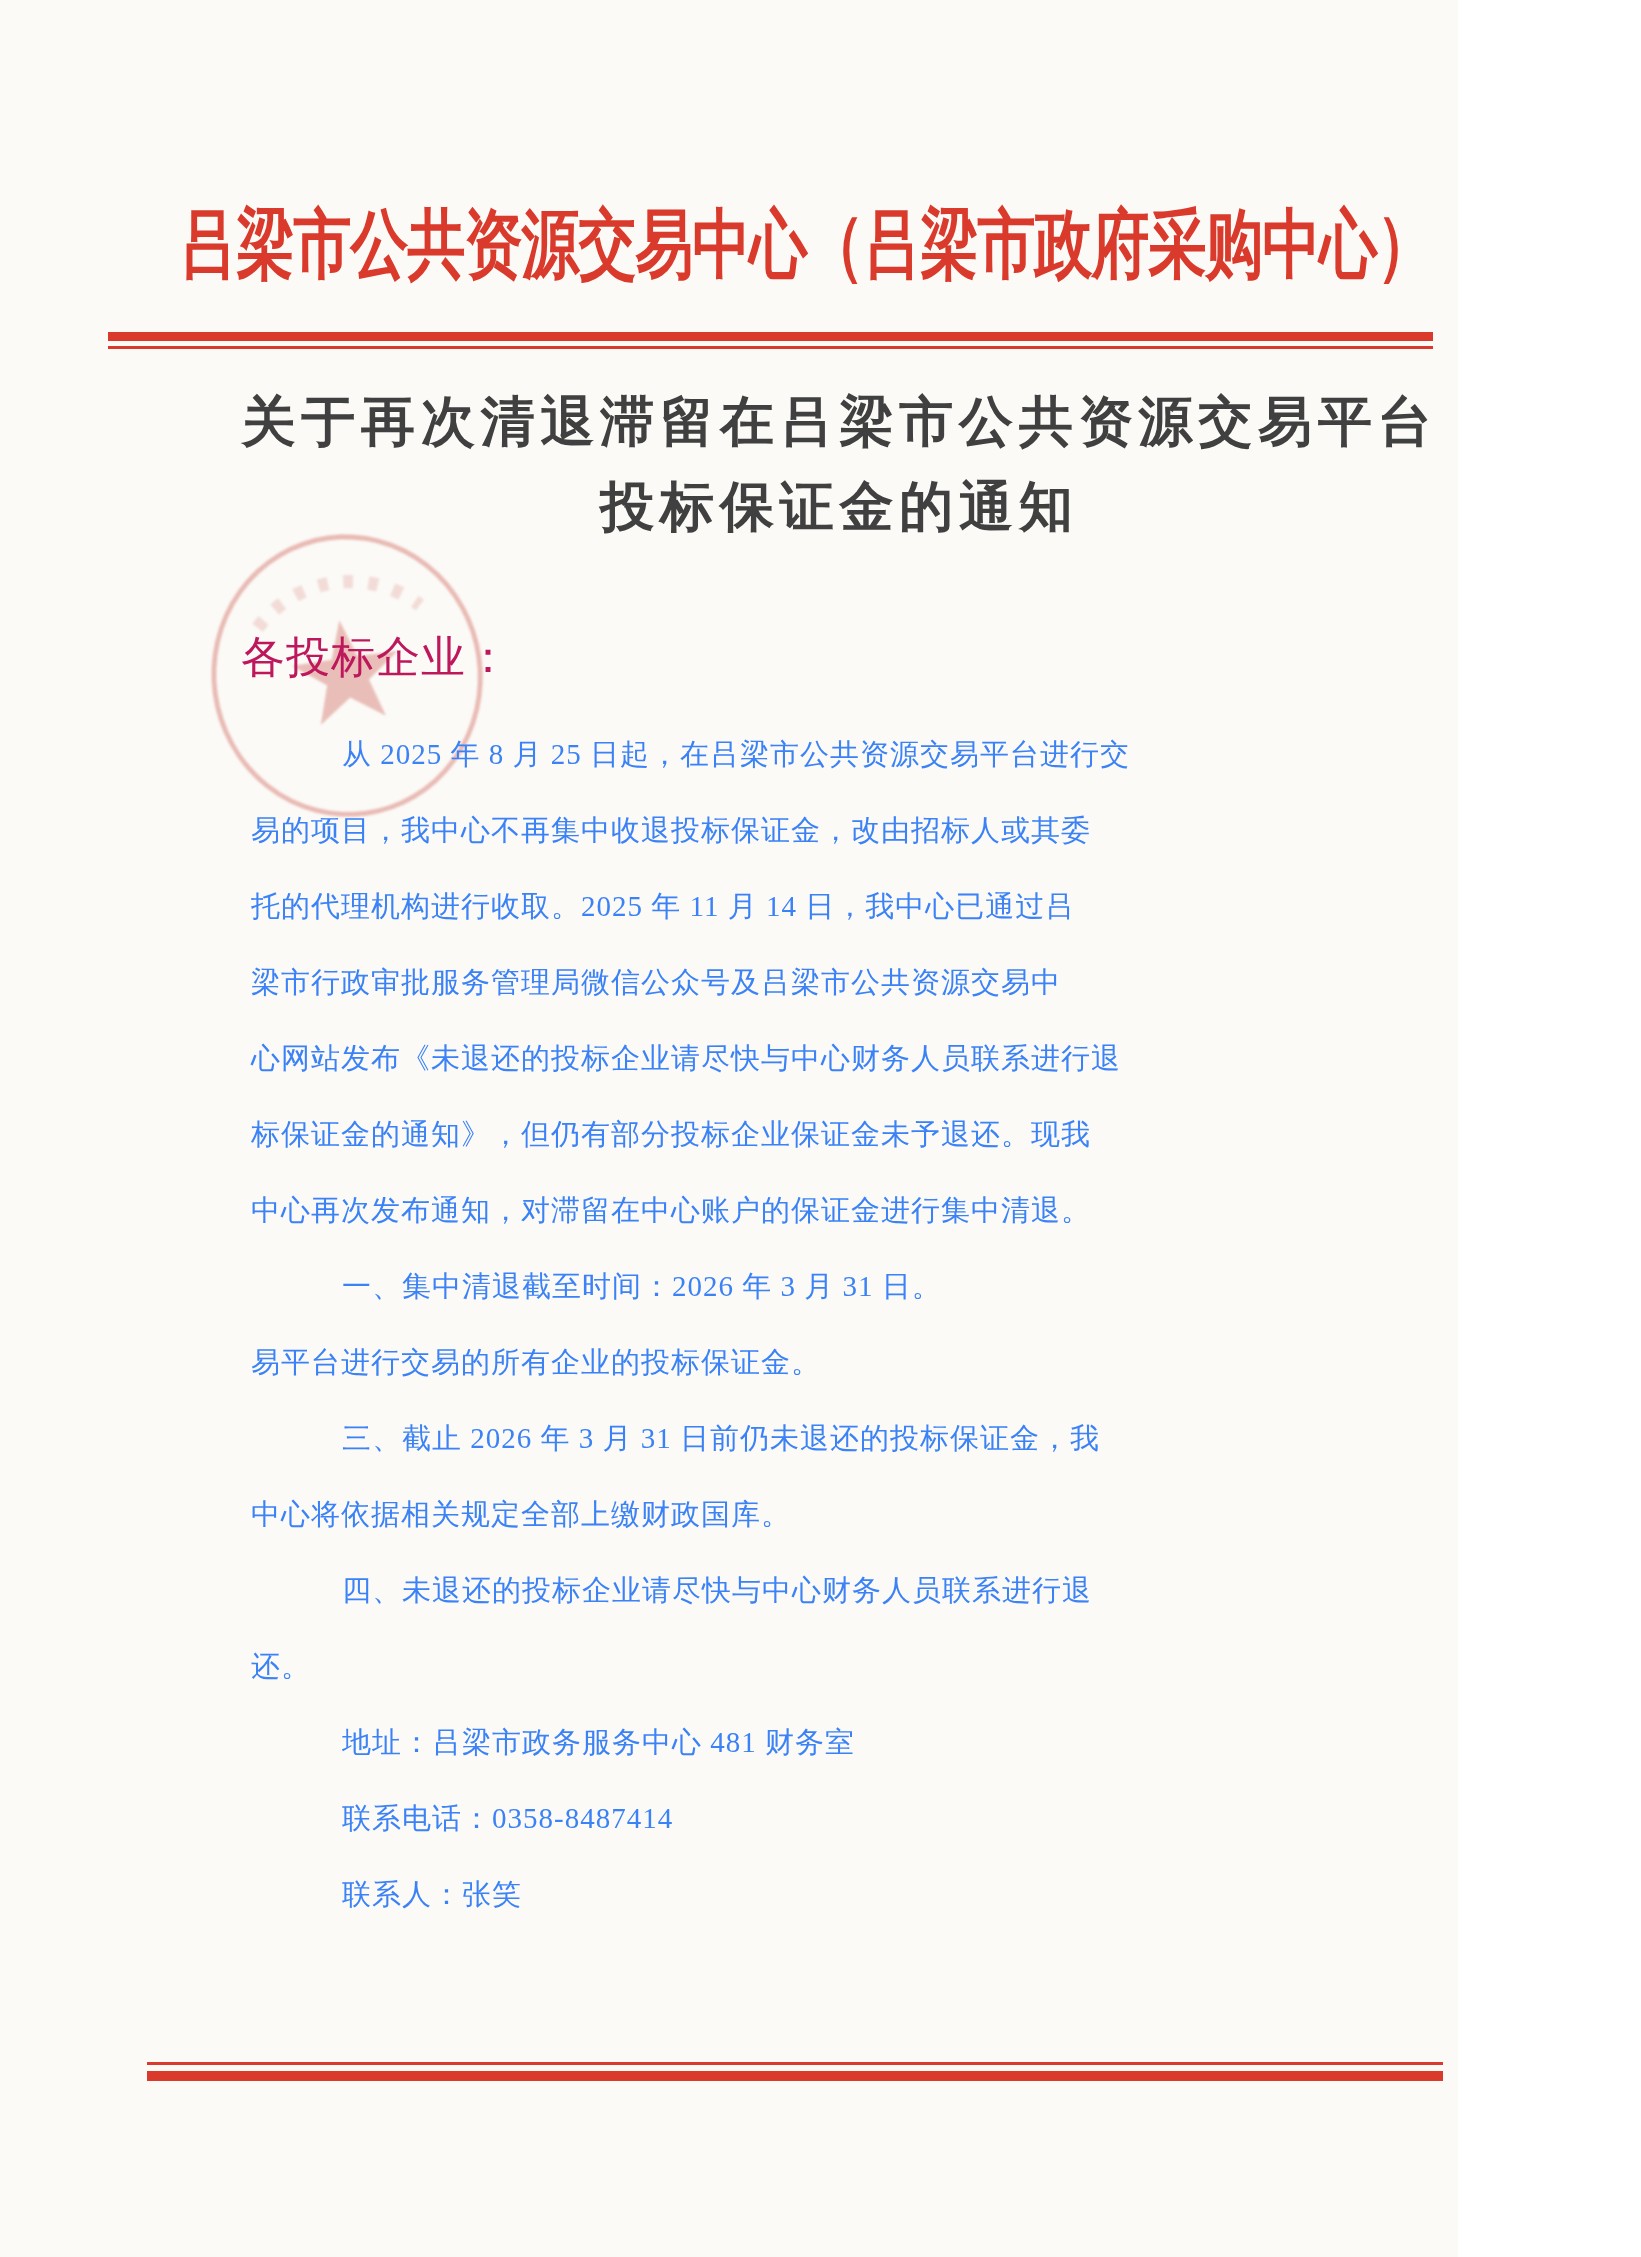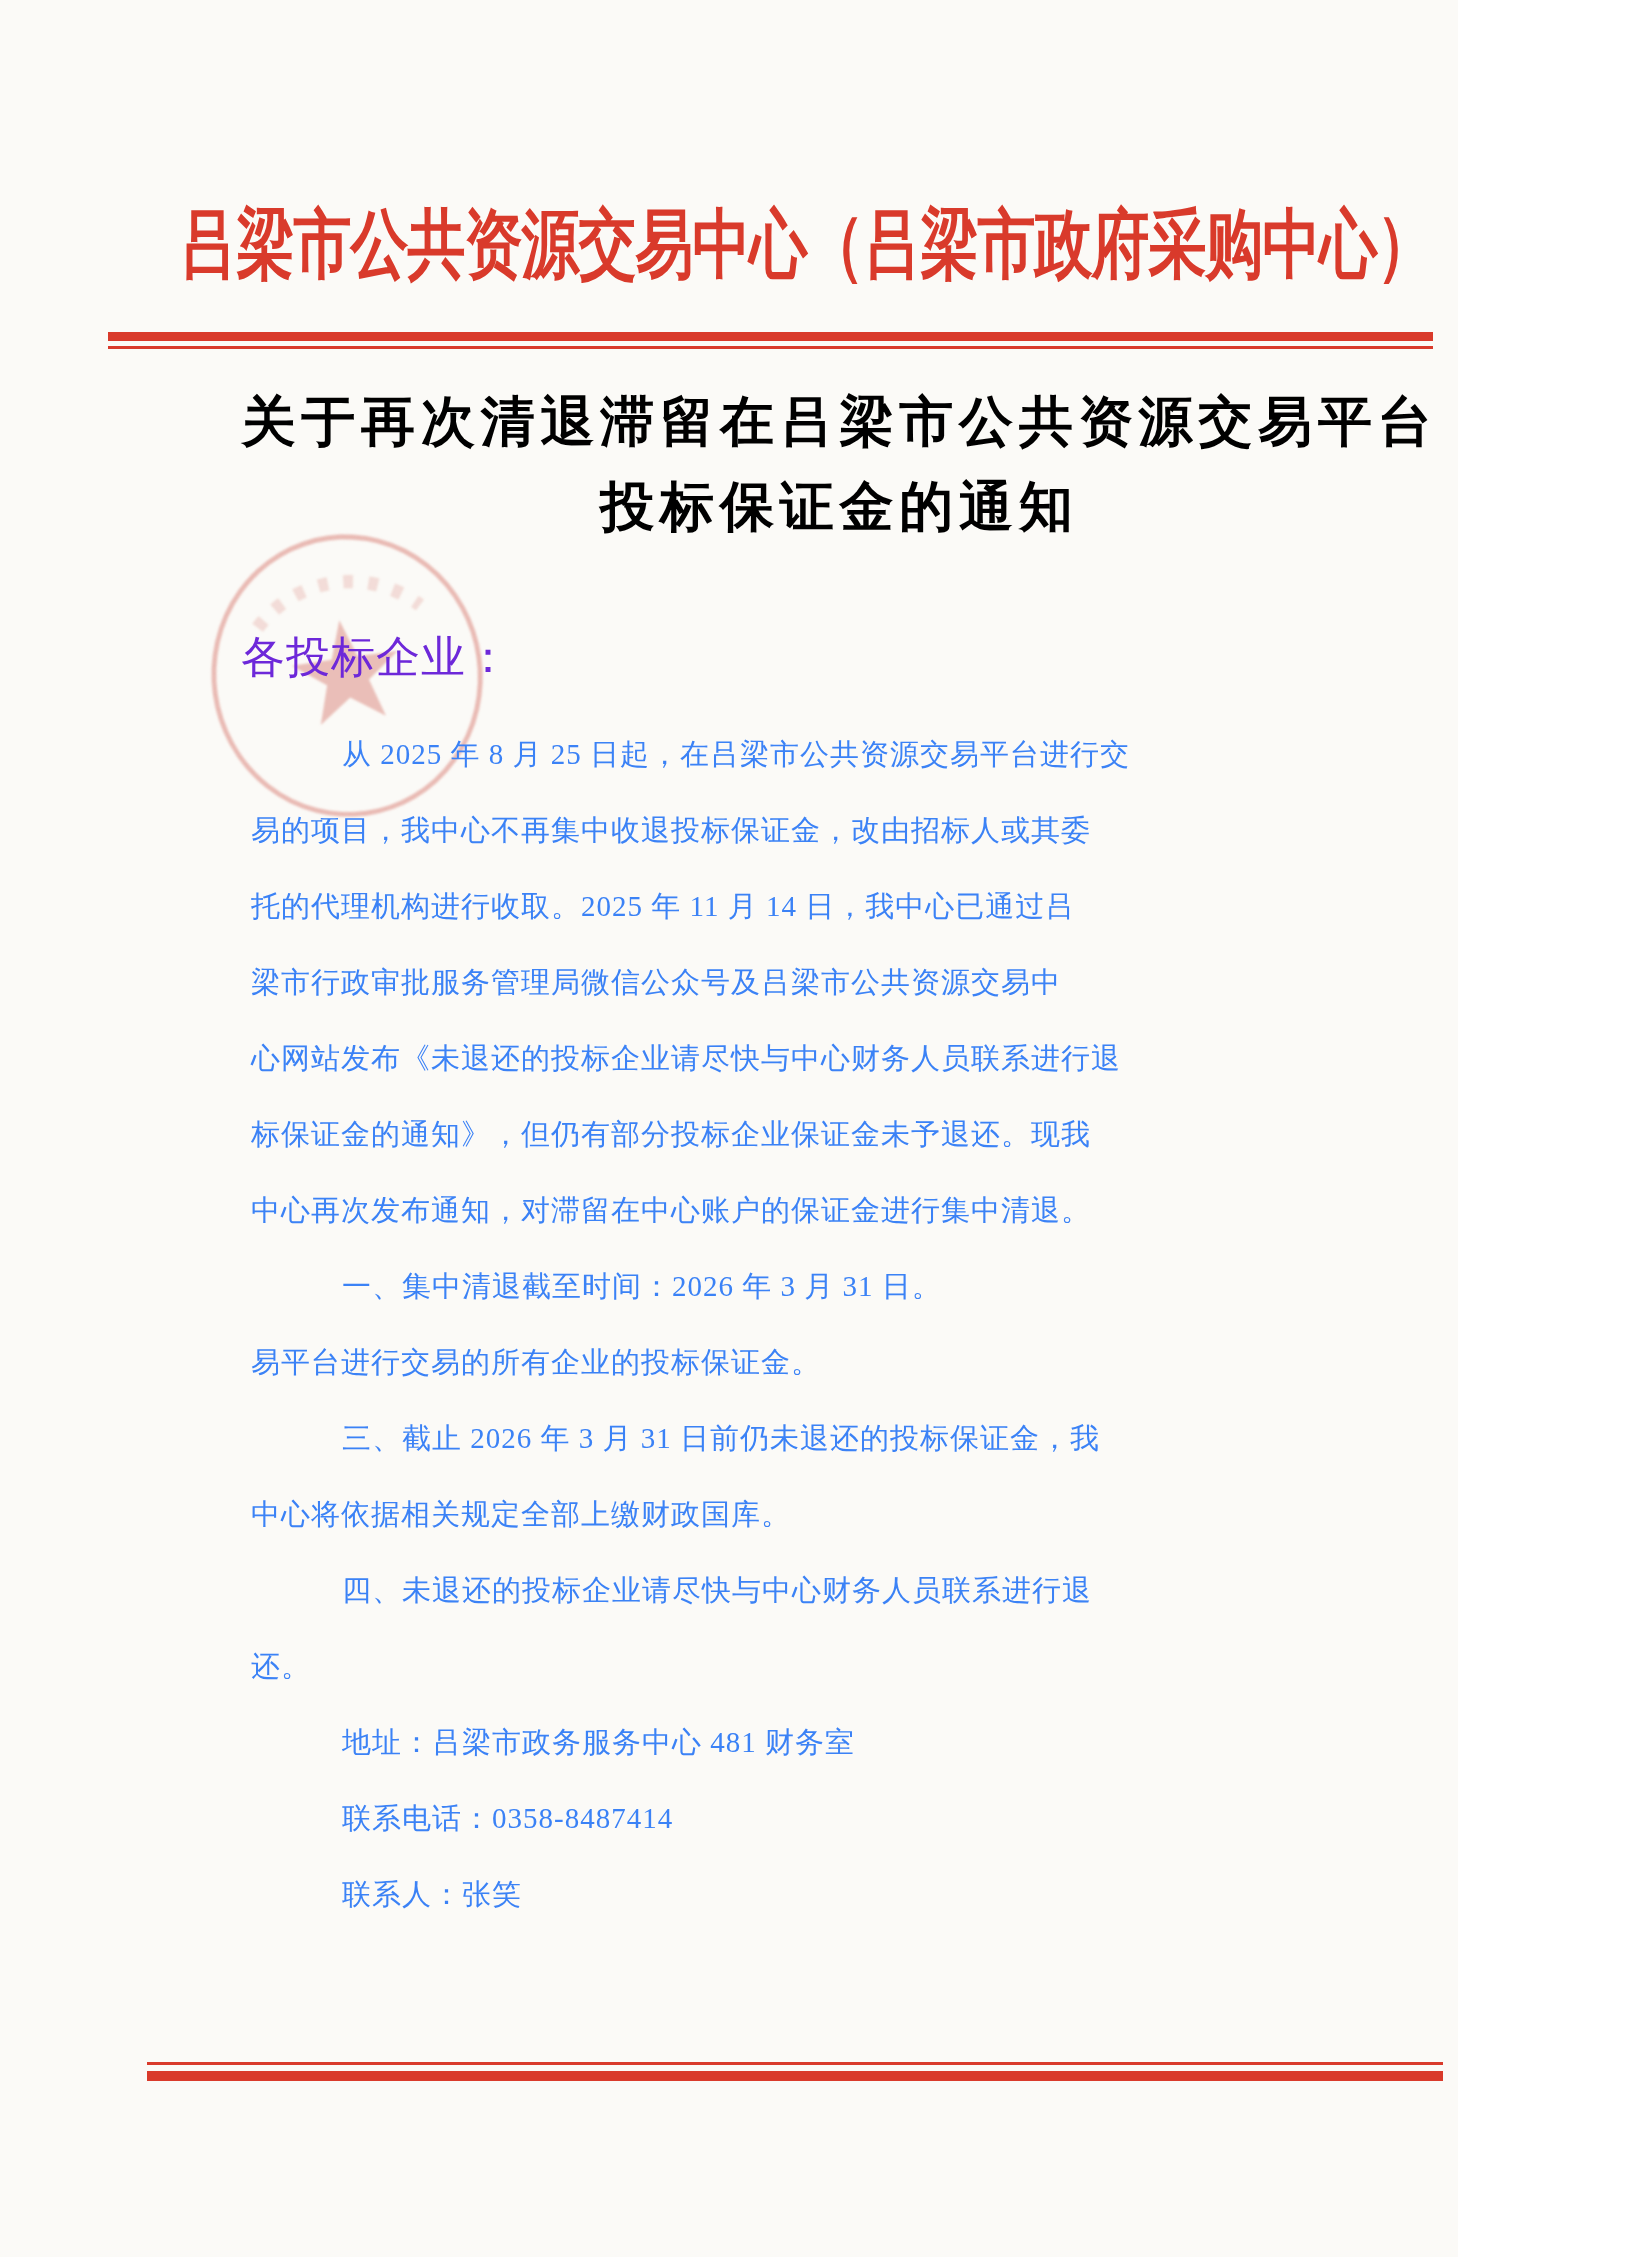--- a/index.html
+++ b/index.html
@@ -39,34 +39,34 @@
   
   .doc-title {
     position: absolute;
     left: 241px;
     width: 1197px;
     text-align: center;
     font-family: "Liberation Sans", sans-serif;
     font-weight: bold;
     font-size: 54px;
     letter-spacing: 5.8px;
-    color: #000000;
+    color: #404040;
     white-space: nowrap;
   }
   .doc-title.line1 { top: 386px; }
   .doc-title.line2 { top: 471px; }
 
   
   .salutation {
     position: absolute;
     left: 241px;
     top: 628px;
     font-size: 44px;
     letter-spacing: 1px;
-    color: #6d28d9;
+    color: #be185d;
     white-space: nowrap;
   }
   .body-block {
     position: absolute;
     left: 251px;
     top: 716px;
     width: 1202px;
     font-size: 29px;
     letter-spacing: 1px;
     color: #3b82f6;

